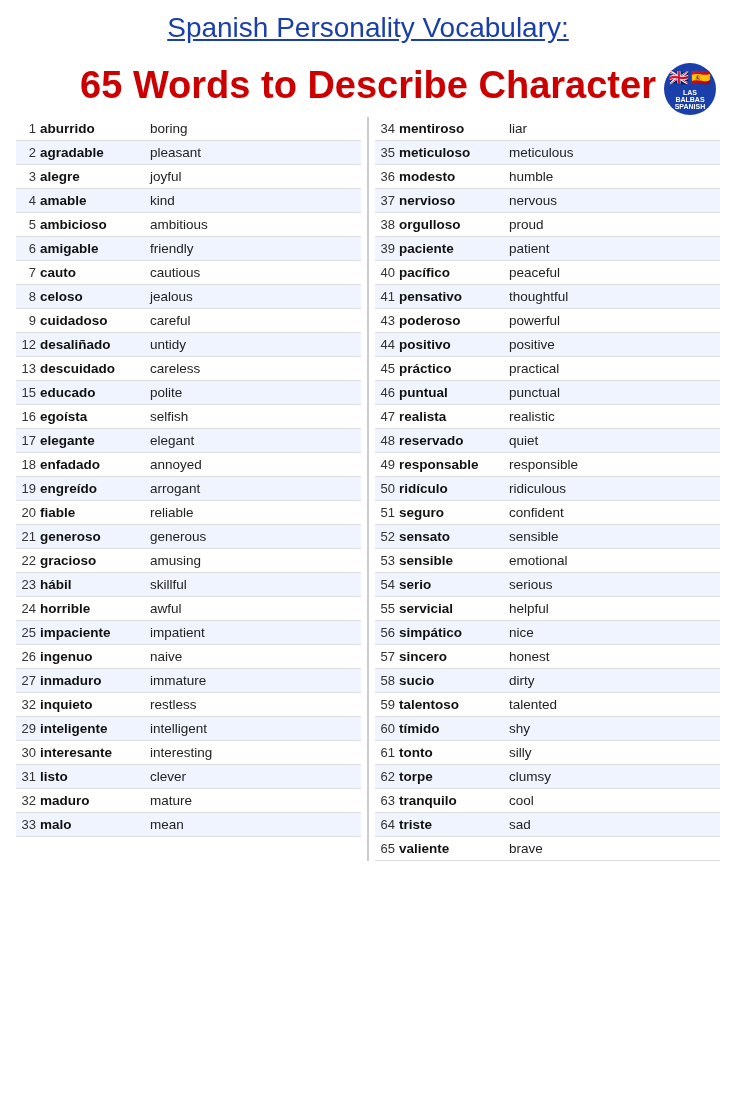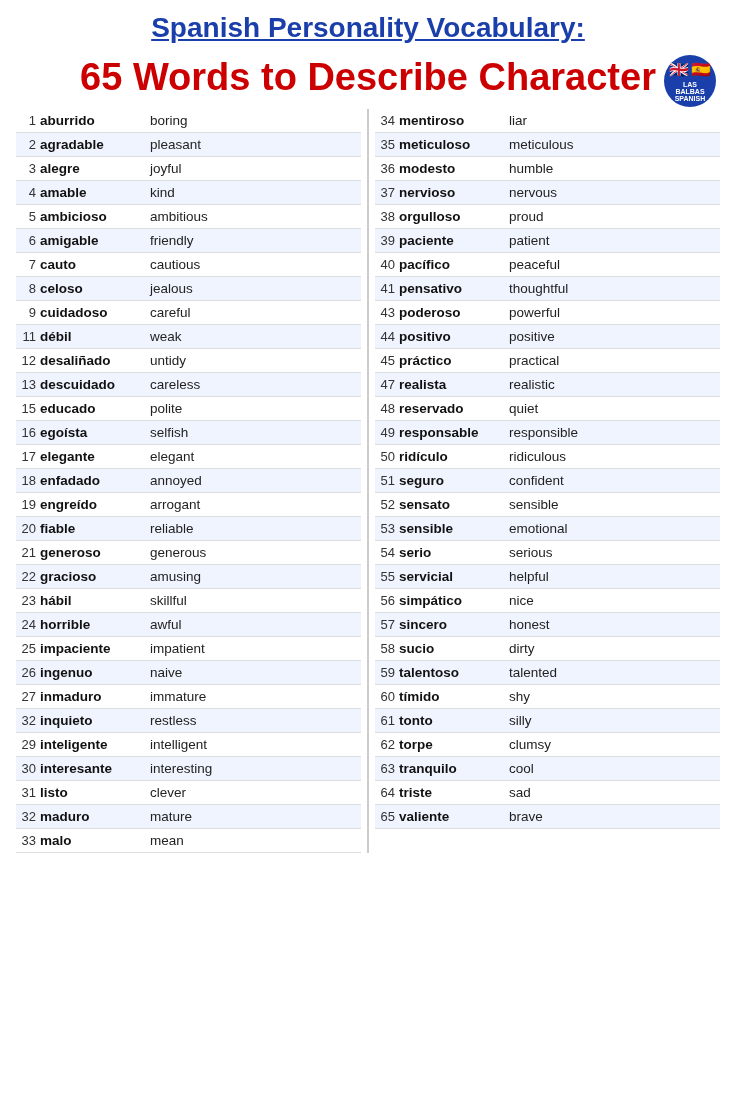--- a/index.html
+++ b/index.html
@@ -6,24 +6,24 @@
     body {
       width: 736px;
       min-height: 1104px;
       background: #fff;
       font-family: Arial, sans-serif;
       padding: 12px 16px 20px;
     }
     .header-title {
       text-align: center;
       font-size: 28px;
-      font-weight: bold;
+      font-weight: normal;
       color: #1a3faa;
       text-decoration: underline;
-      margin-bottom: 12px;
+      margin-bottom: 20px;
     }
     .header-subtitle {
       text-align: center;
       font-size: 30px;
       font-weight: bold;
       color: #111;
       margin-bottom: 10px;
       margin-top: 11px;
     }
     .header-subtitle span {
@@ -162,25 +162,20 @@
     <span class="num">8</span>
     <span class="spanish">celoso</span>
     <span class="english">jealous</span>
   </div>
       <div class="row">
     <span class="num">9</span>
     <span class="spanish">cuidadoso</span>
     <span class="english">careful</span>
   </div>
       <div class="row">
-    <span class="num">11</span>
-    <span class="spanish">débil</span>
-    <span class="english">weak</span>
-  </div>
-      <div class="row">
     <span class="num">12</span>
     <span class="spanish">desaliñado</span>
     <span class="english">untidy</span>
   </div>
       <div class="row">
     <span class="num">13</span>
     <span class="spanish">descuidado</span>
     <span class="english">careless</span>
   </div>
       <div class="row">
@@ -328,20 +323,25 @@
   </div>
       <div class="row">
     <span class="num">44</span>
     <span class="spanish">positivo</span>
     <span class="english">positive</span>
   </div>
       <div class="row">
     <span class="num">45</span>
     <span class="spanish">práctico</span>
     <span class="english">practical</span>
+  </div>
+      <div class="row">
+    <span class="num">46</span>
+    <span class="spanish">puntual</span>
+    <span class="english">punctual</span>
   </div>
       <div class="row">
     <span class="num">47</span>
     <span class="spanish">realista</span>
     <span class="english">realistic</span>
   </div>
       <div class="row">
     <span class="num">48</span>
     <span class="spanish">reservado</span>
     <span class="english">quiet</span>

